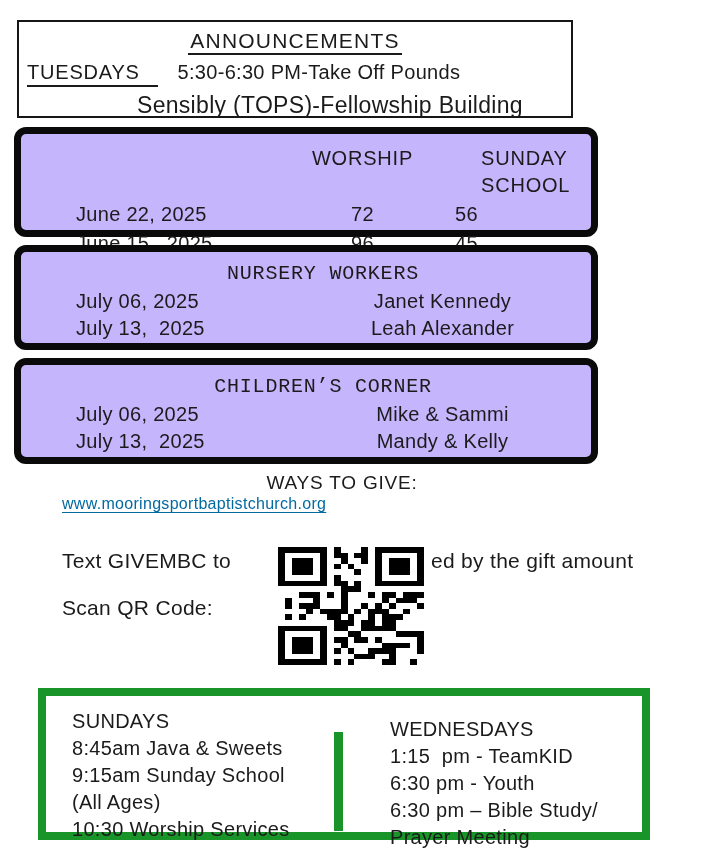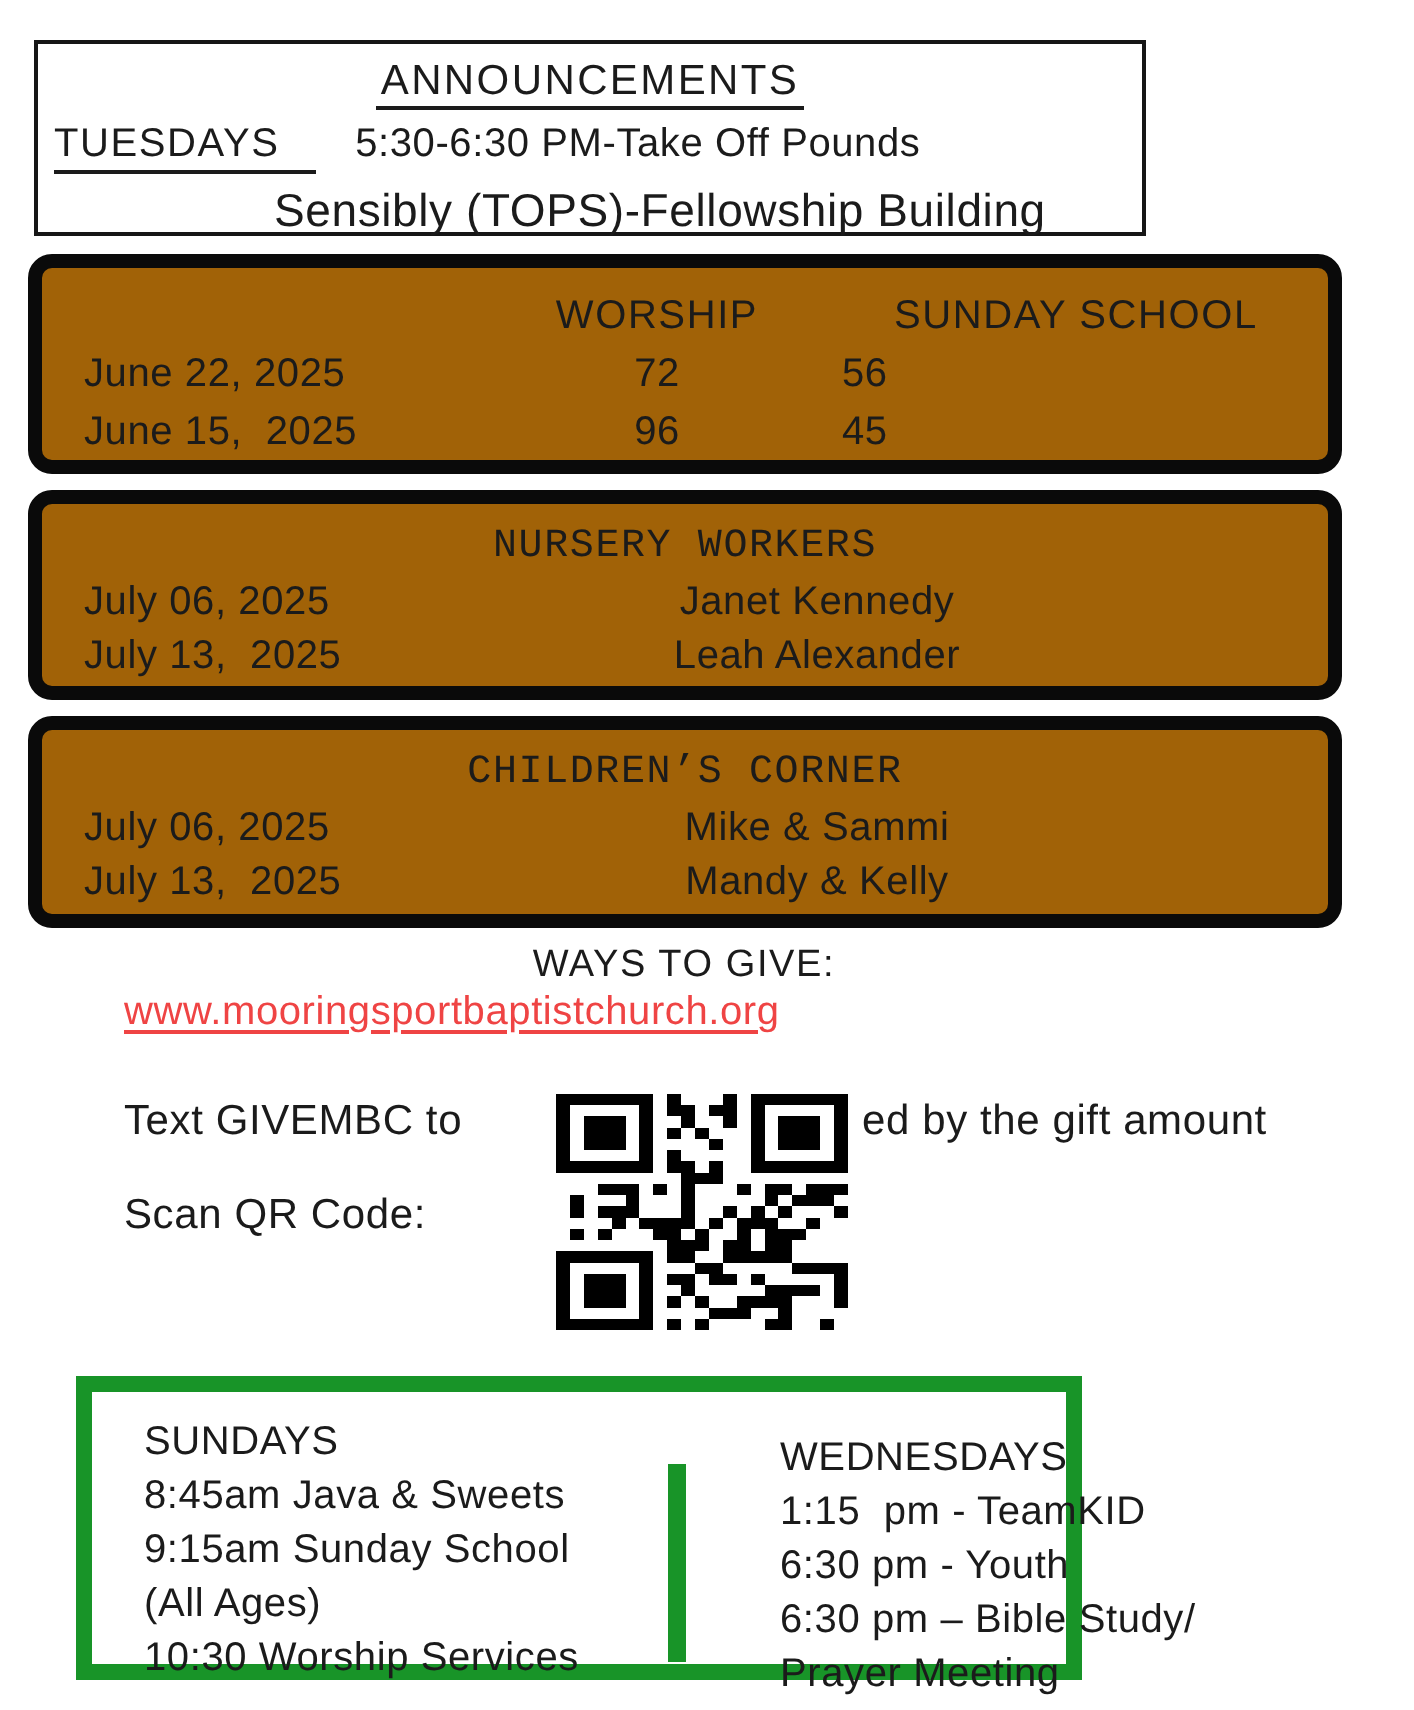--- a/index.html
+++ b/index.html
@@ -20,22 +20,22 @@
   .announce-title .u { border-bottom:2px solid #1b1b1b; padding:0 2px 1px 2px; }
   .announce-line1 { margin-top:8px; padding-left:8px; font-size:20px; }
   .announce-line1 .day {
     display:inline-block; border-bottom:2px solid #1b1b1b;
     padding-right:18px; padding-bottom:1px; margin-right:14px; letter-spacing:0.8px;
   }
   .announce-line2 { margin-top:5px; padding-left:118px; font-size:23px; }
 
   
   .thick-box {
-    position:absolute; left:14px; width:657px; background:#a16207;
-    border:7px solid #0a0a0a; border-radius:12px; font-size:20px;
+    position:absolute; left:14px; width:584px; background:#c4b5fd;
+    border:7px solid #0a0a0a; border-radius:12px; font-size:20px;padding-left:34px;
   }
   .attend   { top:127px; height:110px; padding-top:11px; }
   .nursery  { top:245px; height:105px; padding-top:6px; }
   .children { top:358px; height:106px; padding-top:6px; }
 
   .attend-row { display:grid; grid-template-columns:245px 125px 1fr; line-height:27px; }
   .attend-row .c2 { text-align:center; }
   .attend-row.hdr .c3 { padding-left:56px; letter-spacing:0.8px; }
   .attend-row.hdr .c2 { letter-spacing:0.8px; }
   .attend-row .c1 { padding-left:21px; }
@@ -46,31 +46,31 @@
   .pair-row { display:grid; grid-template-columns:235px 305px 1fr; line-height:27px; }
   .pair-row .c1 { padding-left:21px; }
   .pair-row .c2 { text-align:center; }
 
   
   .give-title {
     position:absolute; top:472px; left:0; width:684px; text-align:center;
     font-size:19px; letter-spacing:0.8px;
   }
   .give-url {
-    position:absolute; top:495px; left:62px; font-size:20px;
-    color:#ef4444; text-decoration:underline; text-underline-offset:3px;
+    position:absolute; top:495px; left:62px; font-size:16px;
+    color:#0369a1; text-decoration:underline; text-underline-offset:3px;
   }
   .give-before { position:absolute; top:549px; left:62px;  font-size:21px; }
   .give-after  { position:absolute; top:549px; left:431px; font-size:21px; }
   .scan-label  { position:absolute; top:596px; left:62px;  font-size:21px; }
   .qr { position:absolute; top:547px; left:278px; width:146px; height:118px; }
 
   
   .schedule-box {
-    position:absolute; top:688px; left:38px; width:503px; height:152px;
+    position:absolute; top:688px; left:38px; width:612px; height:152px;
     background:#fff; border:8px solid #189428;
   }
   .sched-col { position:absolute; font-size:20px; line-height:27px; }
   .sched-sun { left:26px; top:12px; }
   .sched-wed { left:344px; top:20px; }
   .sched-divider { position:absolute; left:288px; top:36px; width:9px; height:99px; background:#189428; }
 </style>
 </head>
 <body>
 

